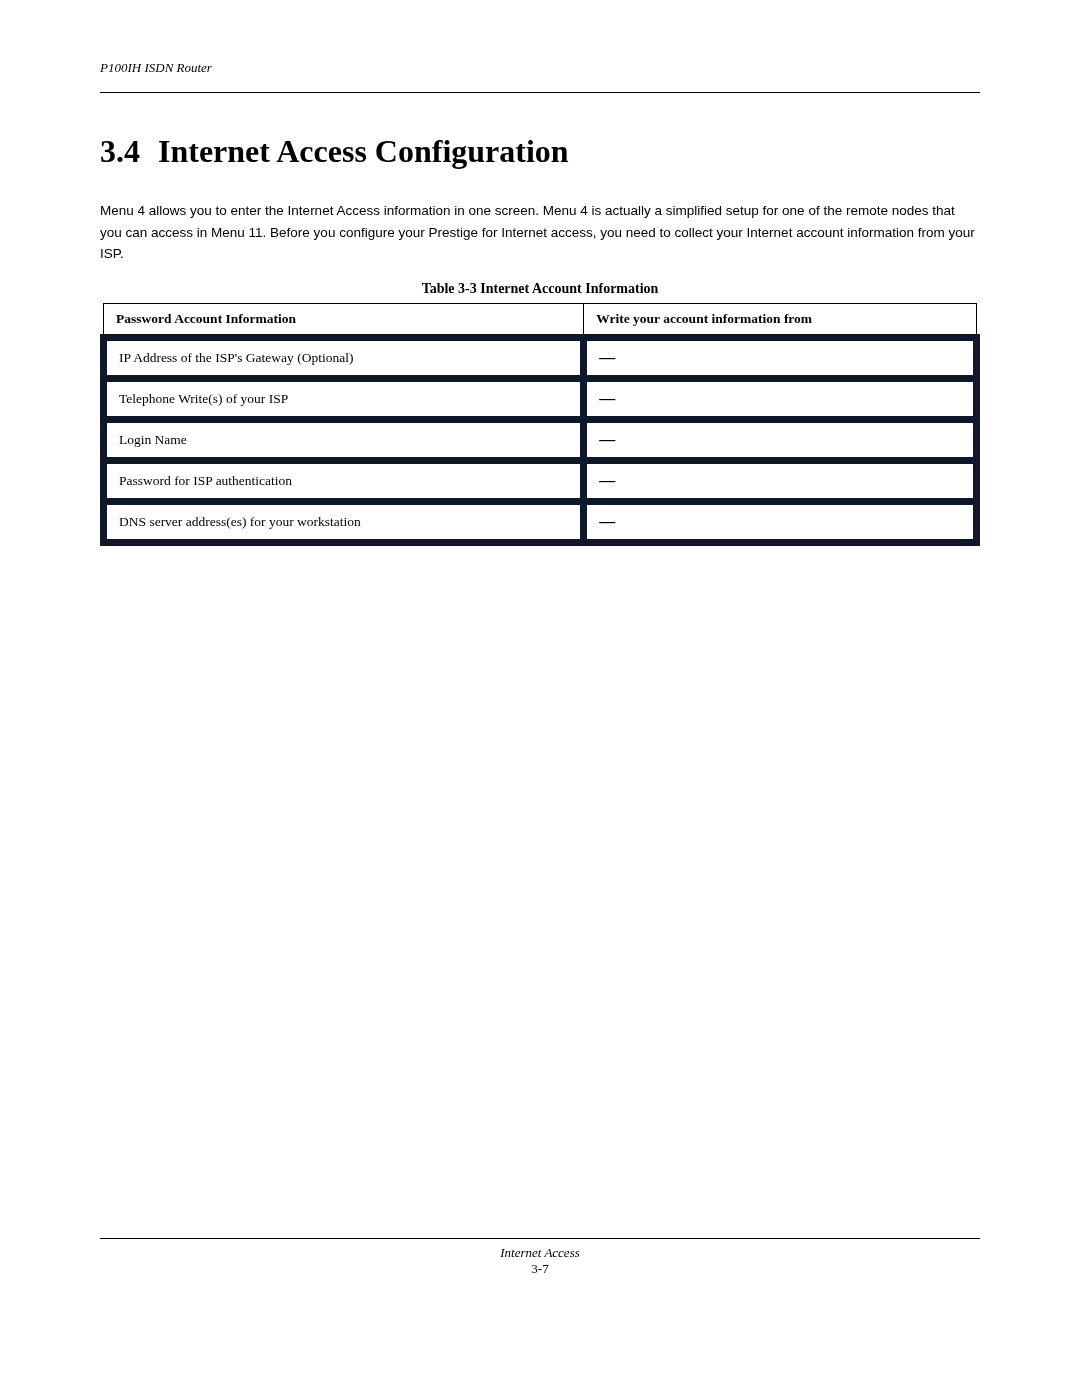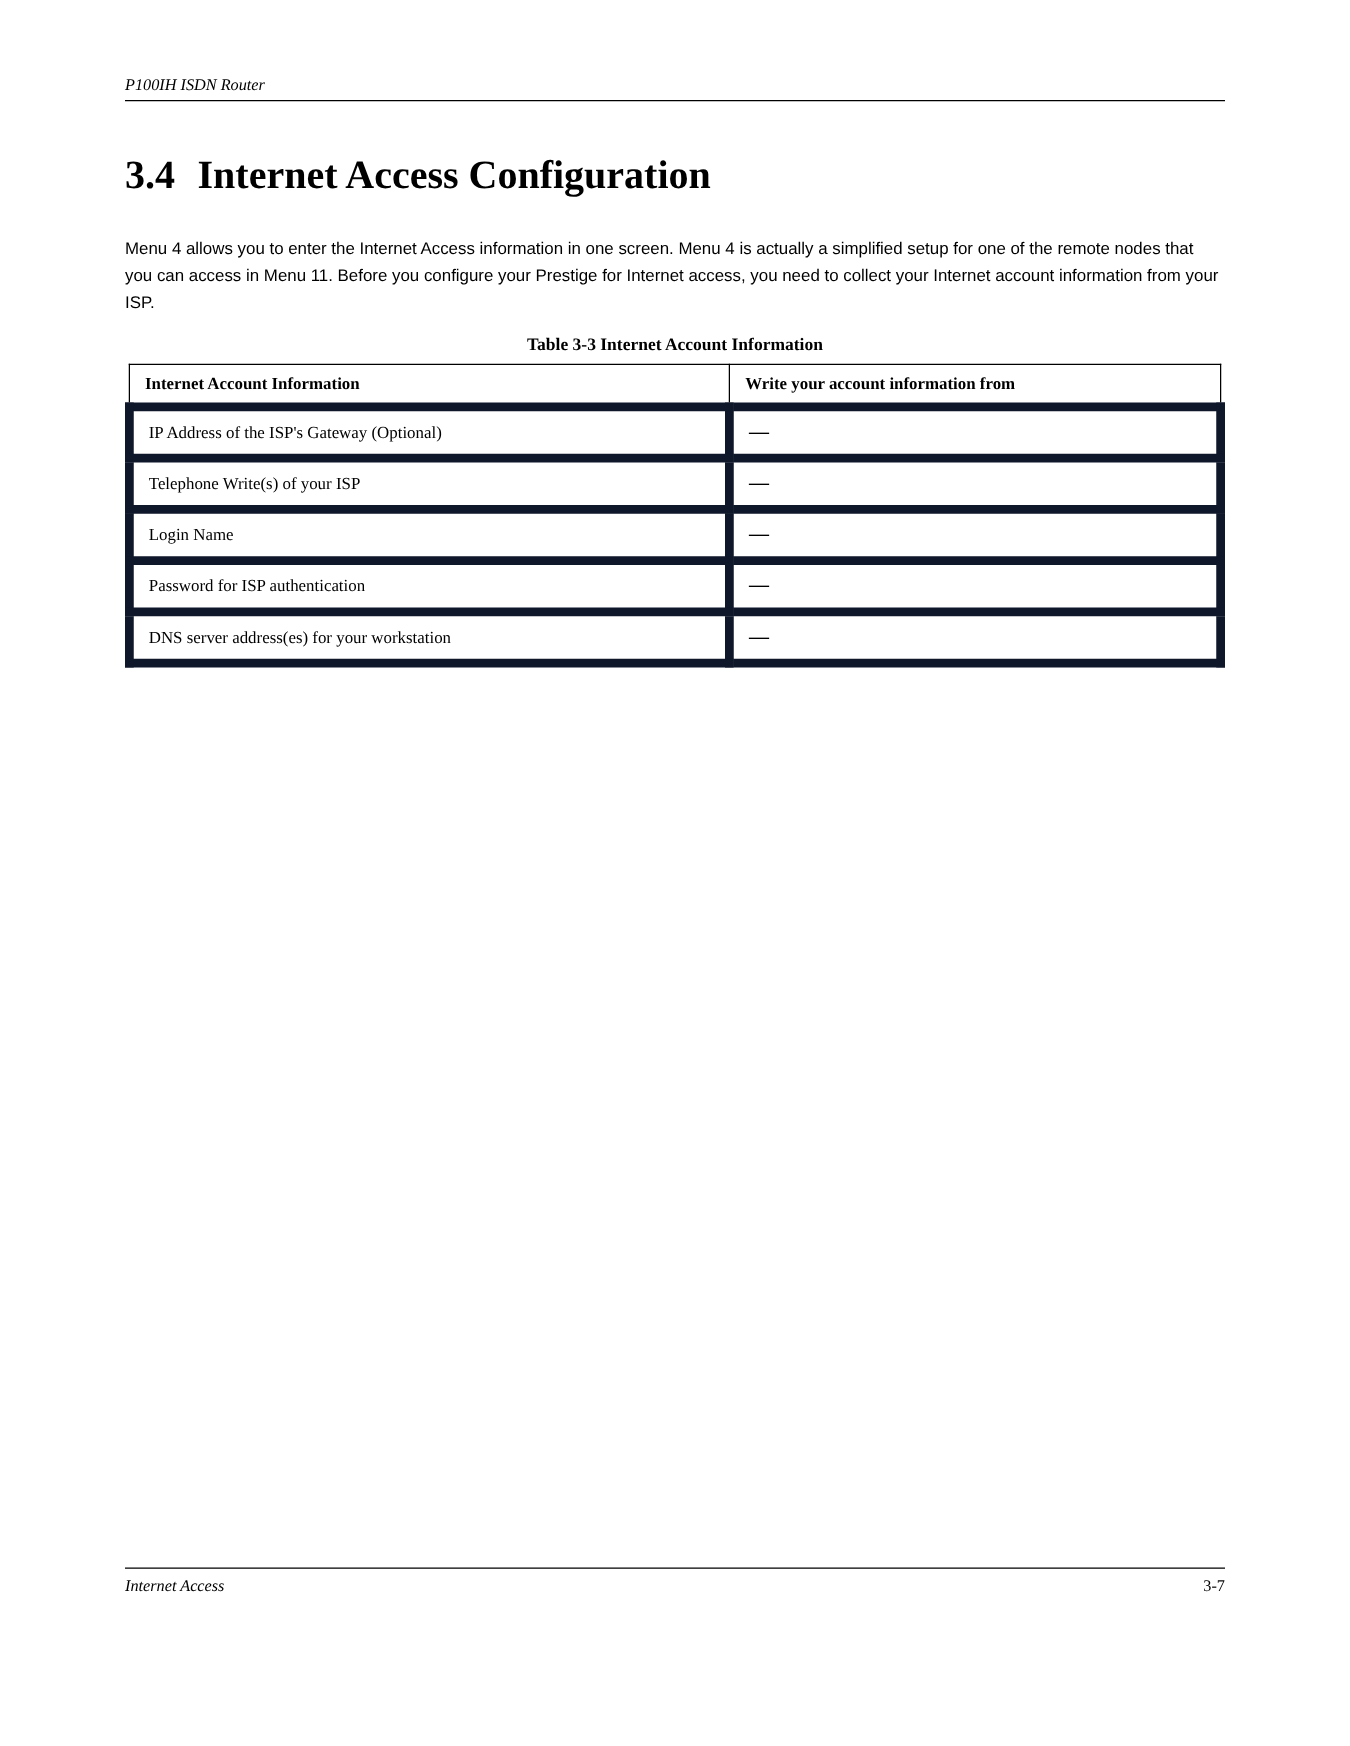--- a/index.html
+++ b/index.html
@@ -25,21 +25,21 @@
       position: relative;
       display: flex;
       flex-direction: column;
     }
 
     .header-bar {
       display: flex;
       justify-content: space-between;
       align-items: center;
       border-bottom: 1px solid #000;
-      padding-bottom: 4px;
+      padding-bottom: 16px;
       margin-bottom: 40px;
     }
 
     .header-title {
       font-style: italic;
       font-size: 13px;
       font-family: Times New Roman, Times, serif;
     }
 
     .section-heading {
@@ -104,22 +104,23 @@
     }
 
     .footer-bar {
       position: absolute;
       bottom: 120px;
       left: 100px;
       right: 100px;
       border-top: 1px solid #000;
       padding-top: 6px;
       display: flex;
-      justify-content: space-between;
+      justify-content: flex-start;
       align-items: center;
+      flex-direction: column;
     }
 
     .footer-left {
       font-style: italic;
       font-size: 13px;
       font-family: Times New Roman, Times, serif;
     }
 
     .footer-right {
       font-size: 13px;
@@ -140,21 +141,21 @@
   </div>
 
   <p class="body-text">Menu 4 allows you to enter the Internet Access information in one screen.  Menu 4 is actually a simplified setup for one of the remote nodes that you can access in Menu 11.  Before you configure your Prestige for Internet access, you need to collect your Internet account information from your ISP.</p>
 
 
   <div class="table-caption">Table 3-3 Internet Account Information</div>
 
   <table class="info-table">
     <thead>
       <tr>
-        <th>Internet Account Information</th>
+        <th>Password Account Information</th>
         <th>Write your account information from</th>
       </tr>
     </thead>
     <tbody id="table-body">
     <tr>
           <td>IP Address of the ISP's Gateway (Optional)</td>
           <td class="dash-cell">—</td>
         </tr>
         <tr>
           <td>Telephone Write(s) of your ISP</td>

